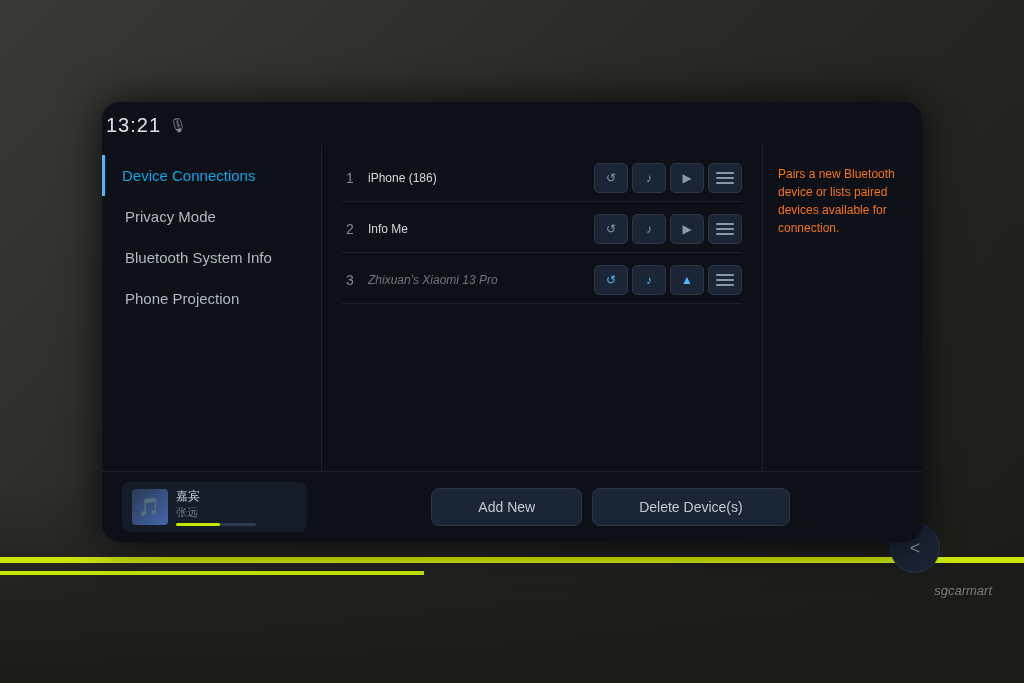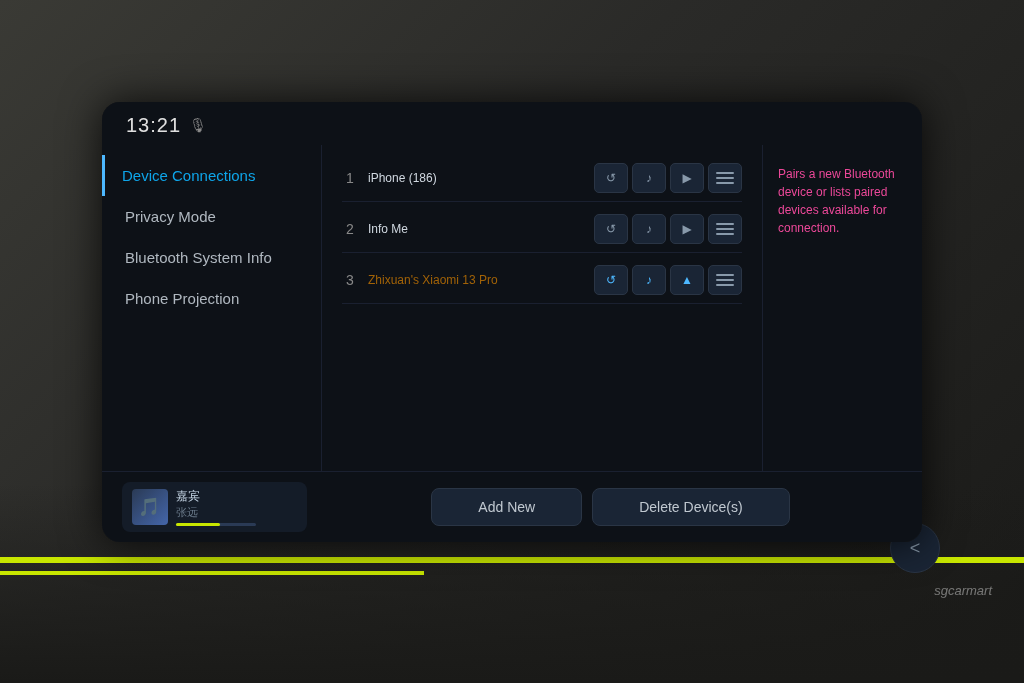--- a/index.html
+++ b/index.html
@@ -71,21 +71,21 @@
       background: #0d1117;
       display: flex;
       flex-direction: column;
       color: white;
     }
 
     
     .header {
       display: flex;
       align-items: center;
-      padding: 12px 24px 8px;
+      padding: 12px 4px 8px;
       gap: 8px;
       border-bottom: none;
     }
 
     .time {
       font-size: 20px;
       font-weight: 300;
       color: #e0e0e0;
       letter-spacing: 1px;
     }
@@ -156,21 +156,22 @@
     }
 
     .device-name {
       font-size: 12px;
       color: #d0d8e0;
       flex: 1;
       min-width: 120px;
     }
 
     .device-name.active {
-      color: #a16207;
+      color: #737373;
+      font-style: italic;
     }
 
     .device-controls {
       display: flex;
       gap: 4px;
       align-items: center;
     }
 
     .ctrl-btn {
       width: 34px;
@@ -203,21 +204,21 @@
       cursor: pointer;
     }
 
     
     .info-panel {
       width: 160px;
       padding: 20px 15px;
       background: #0d1117;
       border-left: 1px solid #1a2030;
       font-size: 12px;
-      color: #ec4899;
+      color: #f97316;
       line-height: 1.5;
     }
 
     
     .bottom-area {
       padding: 10px 20px;
       display: flex;
       gap: 12px;
       border-top: 1px solid #1a2030;
       align-items: center;

